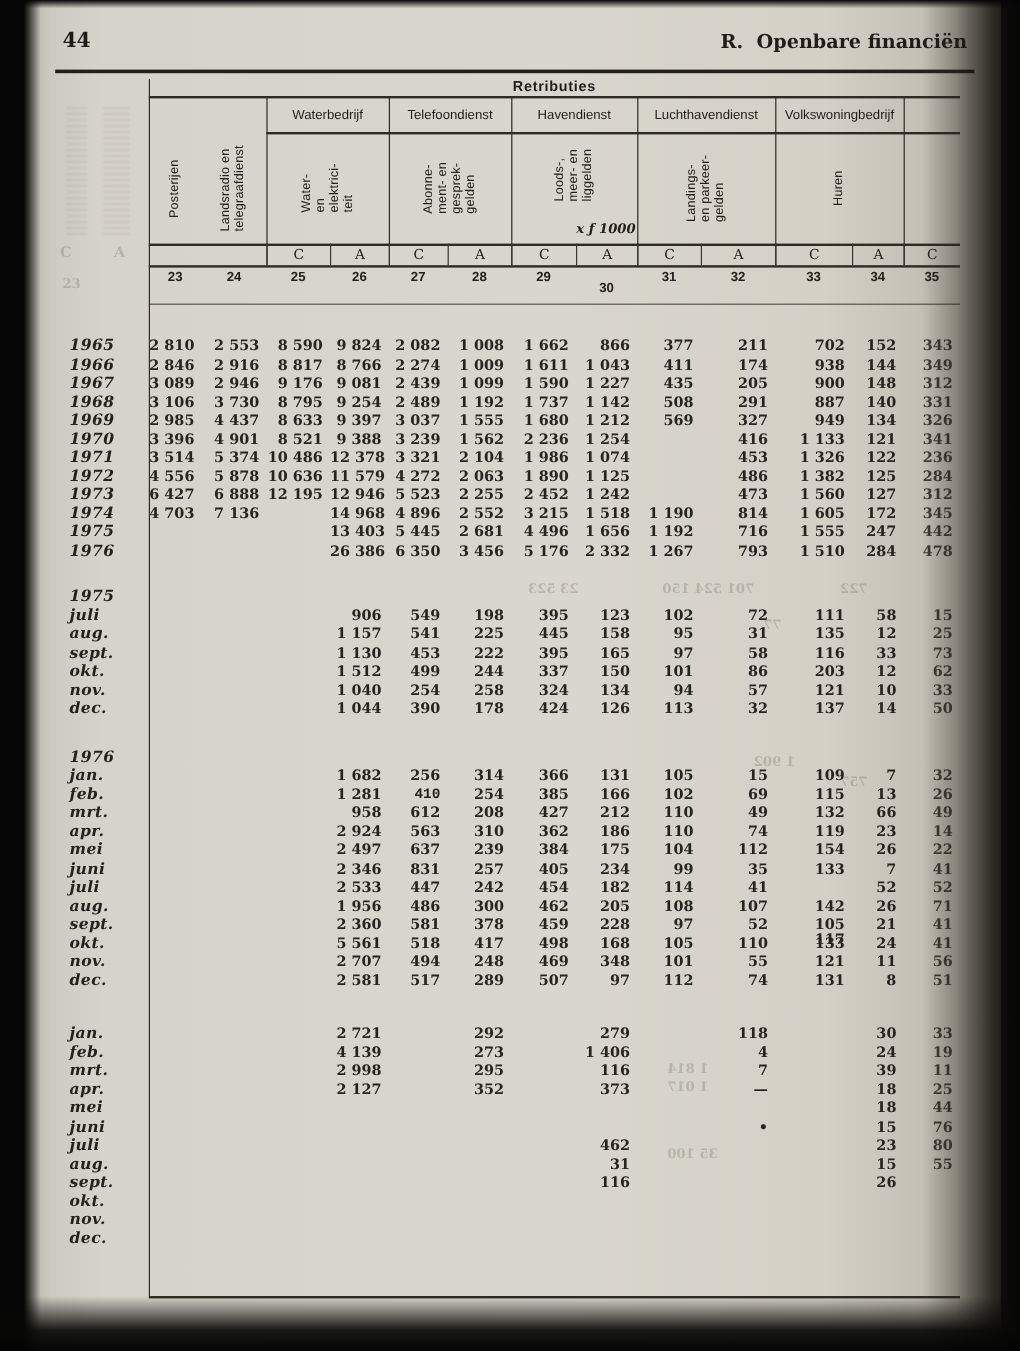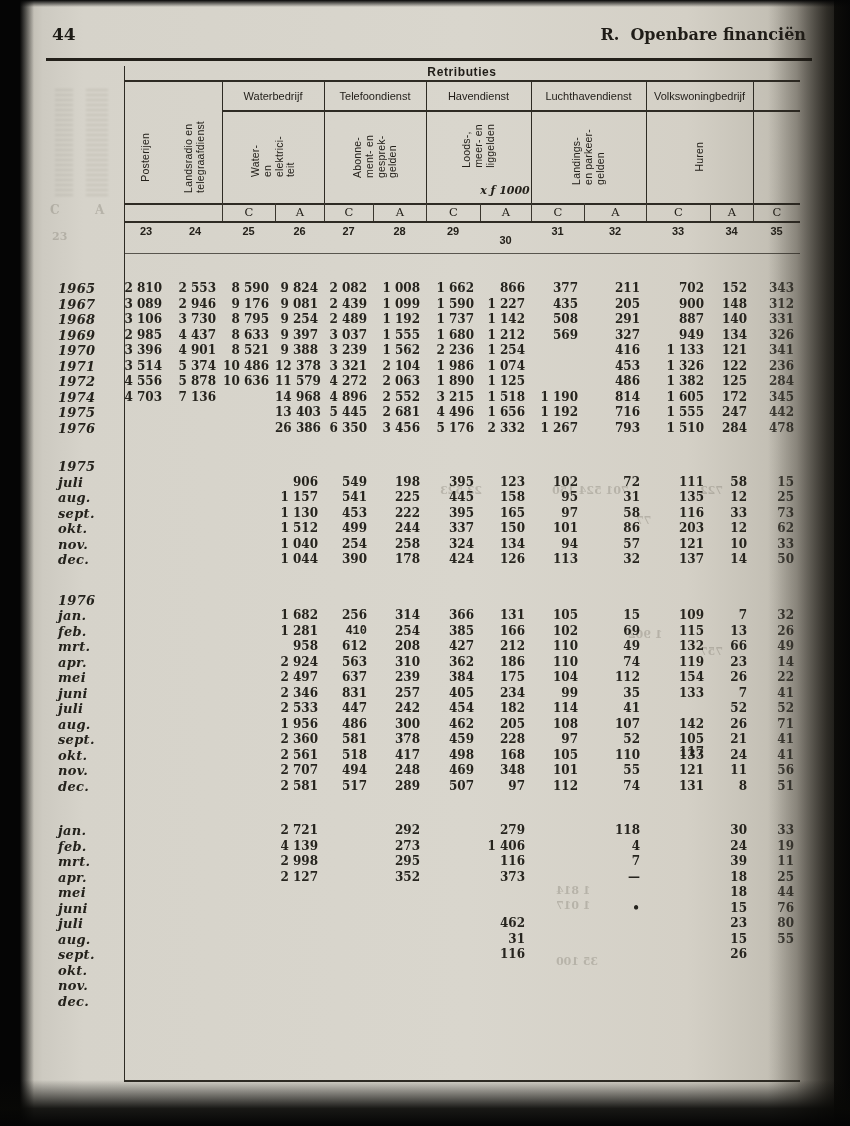--- a/index.html
+++ b/index.html
@@ -187,20 +187,36 @@
           <div class="dcell" style="width: 53px;">1 008</div>
           <div class="dcell" style="width: 54px;">1 662</div>
           <div class="dcell" style="width: 51px;">866</div>
           <div class="dcell" style="width: 53px;">377</div>
           <div class="dcell" style="width: 62px;">211</div>
           <div class="dcell" style="width: 64px;">702</div>
           <div class="dcell" style="width: 43px;">152</div>
           <div class="dcell c35" style="width: 47px;">343</div>
         </div>
         <div class="row">
+          <div class="rlabel">1966</div>
+          <div class="dcell" style="width: 44px;">2 846</div>
+          <div class="dcell" style="width: 54px;">2 916</div>
+          <div class="dcell" style="width: 53px;">8 817</div>
+          <div class="dcell" style="width: 49px;">8 766</div>
+          <div class="dcell" style="width: 49px;">2 274</div>
+          <div class="dcell" style="width: 53px;">1 009</div>
+          <div class="dcell" style="width: 54px;">1 611</div>
+          <div class="dcell" style="width: 51px;">1 043</div>
+          <div class="dcell" style="width: 53px;">411</div>
+          <div class="dcell" style="width: 62px;">174</div>
+          <div class="dcell" style="width: 64px;">938</div>
+          <div class="dcell" style="width: 43px;">144</div>
+          <div class="dcell c35" style="width: 47px;">349</div>
+        </div>
+        <div class="row">
           <div class="rlabel">1967</div>
           <div class="dcell" style="width: 44px;">3 089</div>
           <div class="dcell" style="width: 54px;">2 946</div>
           <div class="dcell" style="width: 53px;">9 176</div>
           <div class="dcell" style="width: 49px;">9 081</div>
           <div class="dcell" style="width: 49px;">2 439</div>
           <div class="dcell" style="width: 53px;">1 099</div>
           <div class="dcell" style="width: 54px;">1 590</div>
           <div class="dcell" style="width: 51px;">1 227</div>
           <div class="dcell" style="width: 53px;">435</div>
@@ -283,20 +299,36 @@
           <div class="dcell" style="width: 53px;">2 063</div>
           <div class="dcell" style="width: 54px;">1 890</div>
           <div class="dcell" style="width: 51px;">1 125</div>
           <div class="dcell" style="width: 53px;"></div>
           <div class="dcell" style="width: 62px;">486</div>
           <div class="dcell" style="width: 64px;">1 382</div>
           <div class="dcell" style="width: 43px;">125</div>
           <div class="dcell c35" style="width: 47px;">284</div>
         </div>
         <div class="row">
+          <div class="rlabel">1973</div>
+          <div class="dcell" style="width: 44px;">6 427</div>
+          <div class="dcell" style="width: 54px;">6 888</div>
+          <div class="dcell" style="width: 53px;">12 195</div>
+          <div class="dcell" style="width: 49px;">12 946</div>
+          <div class="dcell" style="width: 49px;">5 523</div>
+          <div class="dcell" style="width: 53px;">2 255</div>
+          <div class="dcell" style="width: 54px;">2 452</div>
+          <div class="dcell" style="width: 51px;">1 242</div>
+          <div class="dcell" style="width: 53px;"></div>
+          <div class="dcell" style="width: 62px;">473</div>
+          <div class="dcell" style="width: 64px;">1 560</div>
+          <div class="dcell" style="width: 43px;">127</div>
+          <div class="dcell c35" style="width: 47px;">312</div>
+        </div>
+        <div class="row">
           <div class="rlabel">1974</div>
           <div class="dcell" style="width: 44px;">4 703</div>
           <div class="dcell" style="width: 54px;">7 136</div>
           <div class="dcell" style="width: 53px;"></div>
           <div class="dcell" style="width: 49px;">14 968</div>
           <div class="dcell" style="width: 49px;">4 896</div>
           <div class="dcell" style="width: 53px;">2 552</div>
           <div class="dcell" style="width: 54px;">3 215</div>
           <div class="dcell" style="width: 51px;">1 518</div>
           <div class="dcell" style="width: 53px;">1 190</div>
@@ -585,21 +617,21 @@
           <div class="dcell" style="width: 62px;">52</div>
           <div class="dcell" style="width: 64px;">105</div>
           <div class="dcell" style="width: 43px;">21</div>
           <div class="dcell c35" style="width: 47px;">41</div>
         </div>
         <div class="row">
           <div class="rlabel">okt.</div>
           <div class="dcell" style="width: 44px;"></div>
           <div class="dcell" style="width: 54px;"></div>
           <div class="dcell" style="width: 53px;"></div>
-          <div class="dcell" style="width: 49px;">2 561</div>
+          <div class="dcell" style="width: 49px;">5 561</div>
           <div class="dcell" style="width: 49px;">518</div>
           <div class="dcell" style="width: 53px;">417</div>
           <div class="dcell" style="width: 54px;">498</div>
           <div class="dcell" style="width: 51px;">168</div>
           <div class="dcell" style="width: 53px;">105</div>
           <div class="dcell" style="width: 62px;">110</div>
           <div class="dcell" style="width: 64px;">133</div>
           <div class="dcell" style="width: 43px;">24</div>
           <div class="dcell c35" style="width: 47px;">41</div>
         </div>

